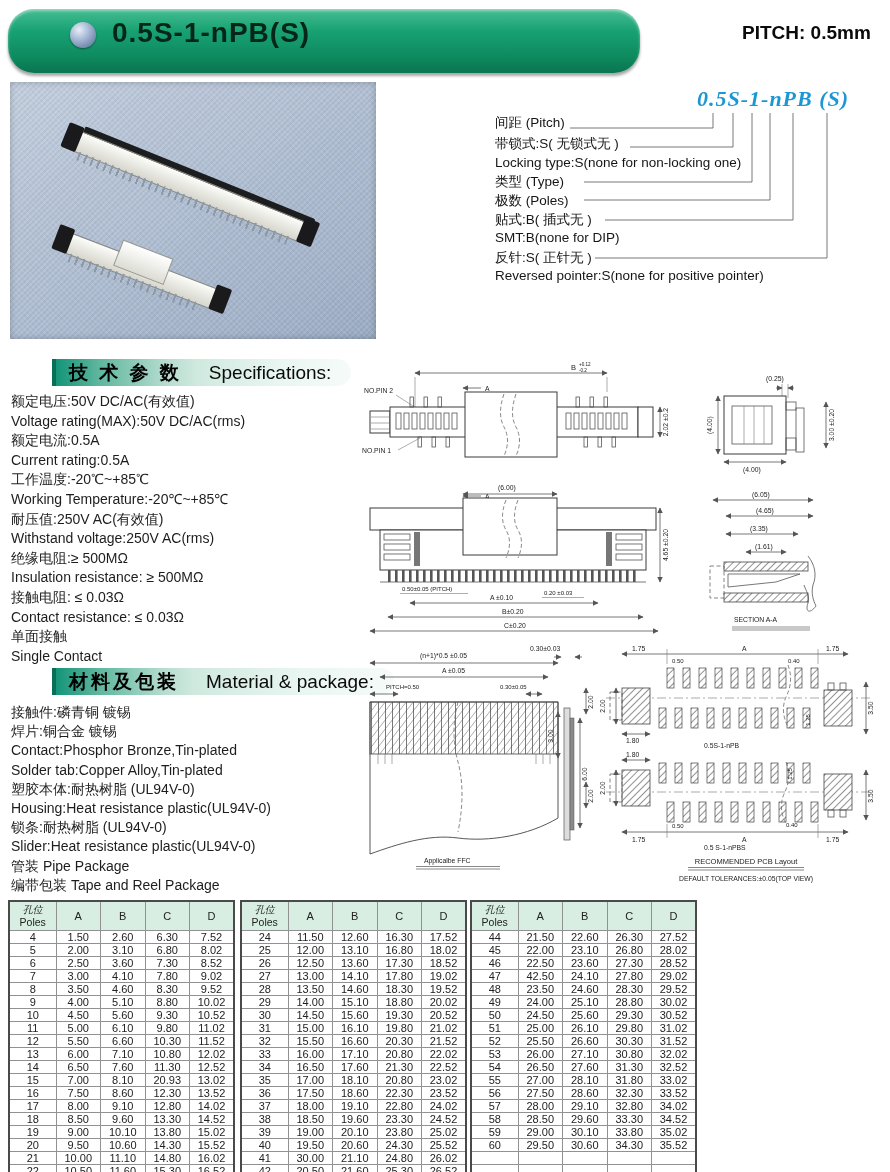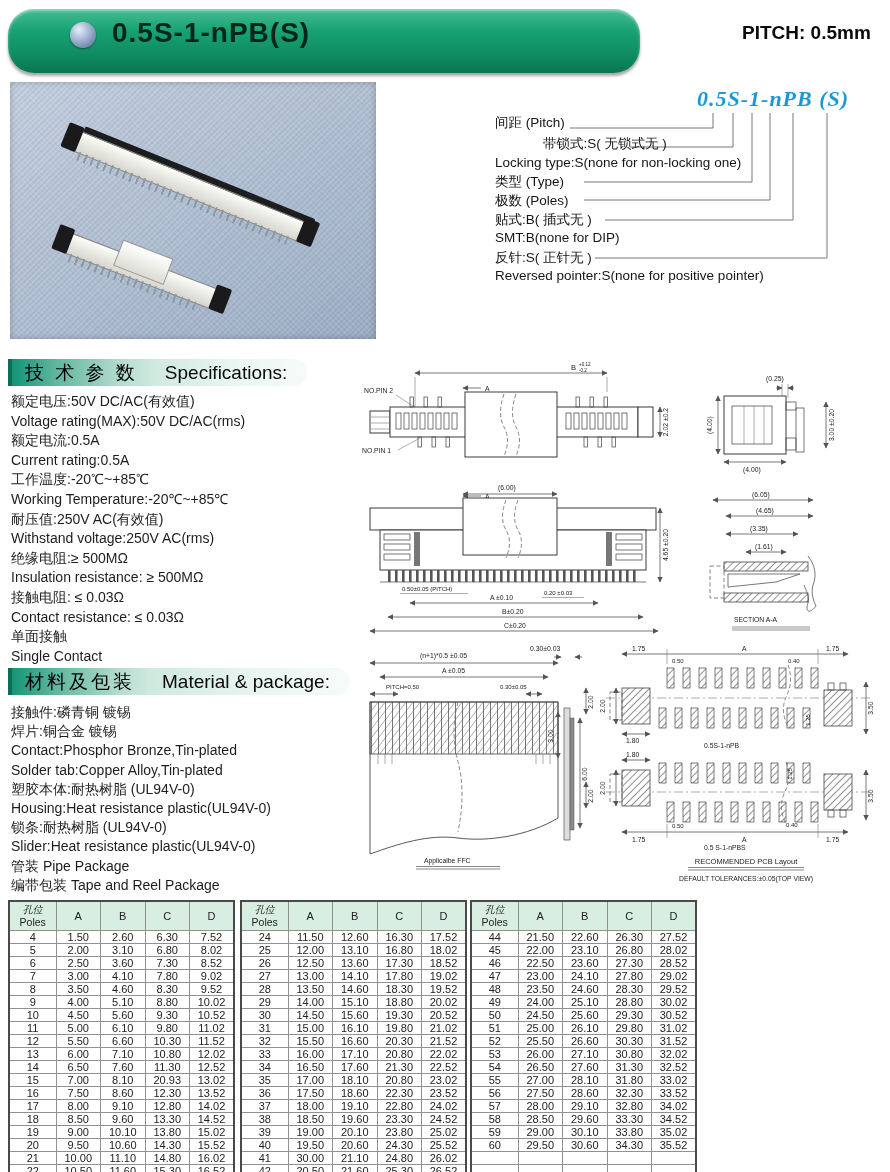--- a/index.html
+++ b/index.html
@@ -31,23 +31,23 @@
   .conn .capl,.conn .capr{position:absolute;top:2px;width:16px;height:26px;background:#1a1a1c;border-radius:2px;}
   .conn .capl{left:-10px}.conn .capr{right:-14px}
   .conn .block{position:absolute;left:34%;top:-12px;width:32%;height:26px;border:1px solid #9a9a92;
         background:linear-gradient(#ffffff,#dcdcd4);}
   
   #pn-code{position:absolute;left:697px;top:86px;width:190px;font-family:"Liberation Serif",serif;
         font-style:italic;font-weight:bold;font-size:22px;color:#1d97d4;letter-spacing:1px;}
   .pn-label{position:absolute;left:495px;font-size:13.5px;white-space:nowrap;color:#151515;}
   
   .sec-h{position:absolute;left:8px;display:flex;height:27px;}
-  .sec-h .cn{display:flex;align-items:center;padding:0 13px;font-size:19px;font-weight:normal;
+  .sec-h .cn{display:flex;align-items:center;padding:0 13px;font-size:19px;font-weight:bold;
         letter-spacing:3px;color:#000;border-left:4px solid #0a6e56;
-        background:linear-gradient(90deg,#149478 0%,#5cb59c 30%,#b7ddd0 80%,#cde8dd 100%);}
+        background:linear-gradient(90deg,#149478 0%,#5cb59c 30%,#b7ddd0 80%,#cde8dd 100%);margin-left:44px;}
   .sec-h .en{display:flex;align-items:center;padding:0 20px 0 14px;font-size:19px;color:#0a0a0a;
         border-radius:0 14px 14px 0;
         background:linear-gradient(90deg,#cfe9df 0%,#e9f6f1 55%,#f6fbf9 100%);}
   
   .tlist{position:absolute;left:11px;font-size:14px;color:#1d1d1d;}
   .tlist div{white-space:nowrap;}
   #spec-list div{height:19.6px;line-height:19.6px;}
   #mat-list div{height:19.2px;line-height:19.2px;}
   
   .dtable{position:absolute;border-collapse:collapse;table-layout:fixed;width:227px;
@@ -102,21 +102,21 @@
   <div id="pn-code">0.5S-1-nPB (S)</div>
   <svg id="pn-lines" width="450" height="210" viewBox="0 0 450 210">
     <path class="dln" d="M130,43 H273 V28"></path>
     <path class="dln" d="M190,62 H293 V28"></path>
     <path class="dln" d="M144,97 H312 V28"></path>
     <path class="dln" d="M144,115 H330 V28"></path>
     <path class="dln" d="M165,135 H353 V28"></path>
     <path class="dln" d="M155,173 H387 V28"></path>
   </svg>
   <div class="pn-label" style="top:114px;">间距 (Pitch)</div>
-  <div class="pn-label" style="top:135px;margin-left:48px;">带锁式:S( 无锁式无 )</div>
+  <div class="pn-label" style="top:135px;">带锁式:S( 无锁式无 )</div>
   <div class="pn-label" style="top:155px;">Locking type:S(none for non-locking one)</div>
   <div class="pn-label" style="top:173px;">类型 (Type)</div>
   <div class="pn-label" style="top:192px;">极数 (Poles)</div>
   <div class="pn-label" style="top:211px;">贴式:B( 插式无 )</div>
   <div class="pn-label" style="top:230px;">SMT:B(none for DIP)</div>
   <div class="pn-label" style="top:249px;">反针:S( 正针无 )</div>
   <div class="pn-label" style="top:268px;">Reversed pointer:S(none for positive pointer)</div>
 
   <div class="sec-h" style="top:359px;">
     <div class="cn">技 术 参 数</div>
@@ -803,21 +803,21 @@
         </tr>
         <tr>
           <td>46</td>
           <td>22.50</td>
           <td>23.60</td>
           <td>27.30</td>
           <td>28.52</td>
         </tr>
         <tr>
           <td>47</td>
-          <td>23.00</td>
+          <td>42.50</td>
           <td>24.10</td>
           <td>27.80</td>
           <td>29.02</td>
         </tr>
         <tr>
           <td>48</td>
           <td>23.50</td>
           <td>24.60</td>
           <td>28.30</td>
           <td>29.52</td>

